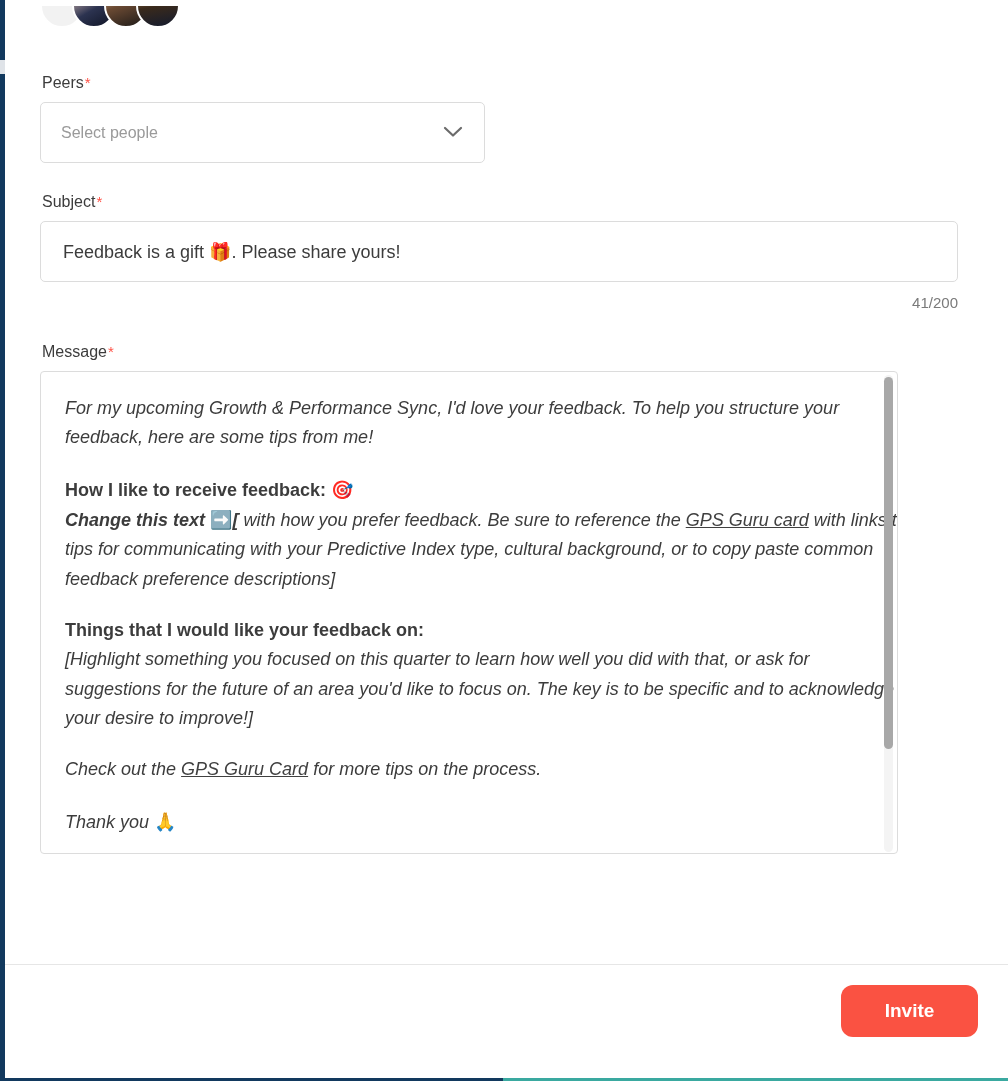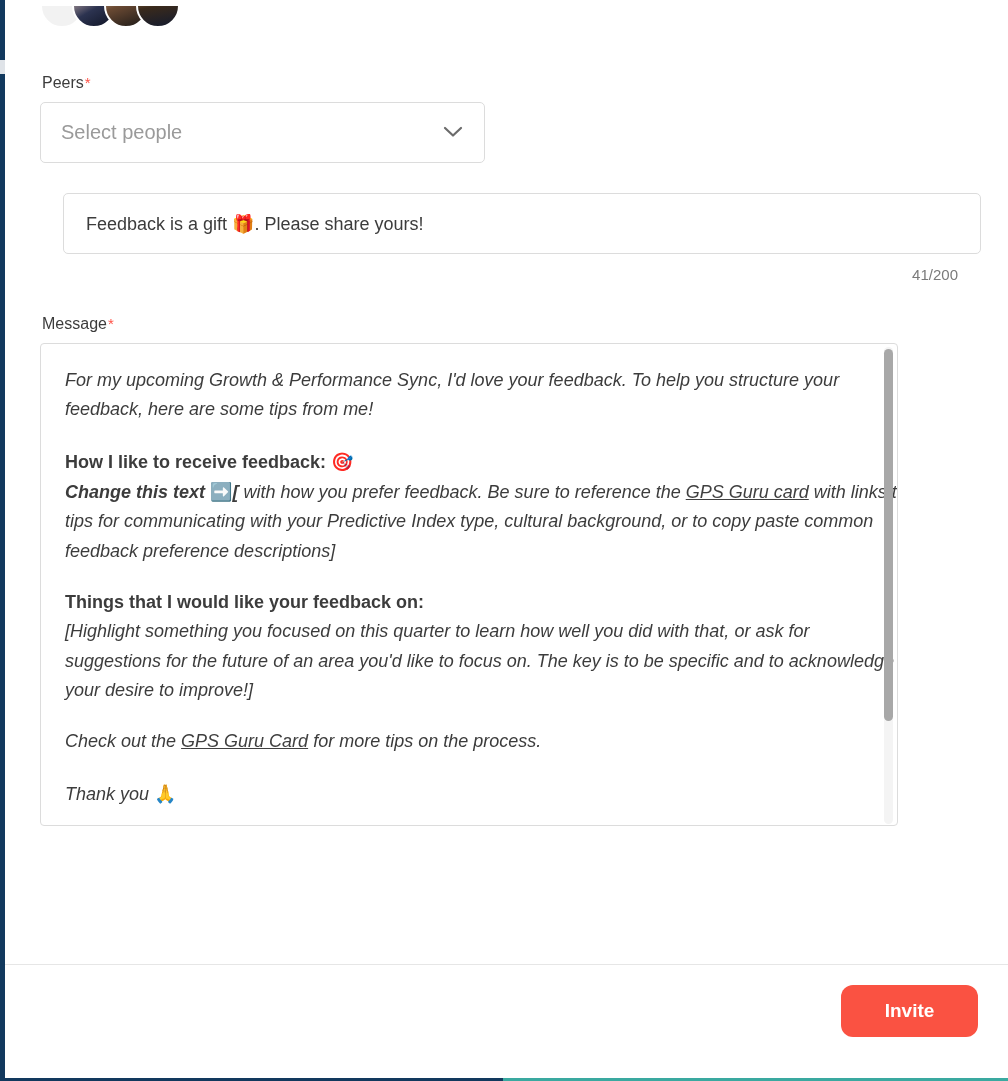--- a/index.html
+++ b/index.html
@@ -106,37 +106,36 @@
   .select-control {
     position: relative;
     width: 445px; height: 61px;
     border: 1px solid #dcdcdc;
     border-radius: 5px;
     background: #fff;
     display: flex; align-items: center;
     padding: 0 20px;
     cursor: pointer;
   }
-  .select-placeholder { font-size: 20px; color: #9a9a9a; }
+  .select-placeholder { font-size: 16px; color: #9a9a9a; }
   .chev {
     position: absolute; right: 21px; top: 50%;
     transform: translateY(-50%);
   }
 
   .subject-field { margin-top: 30px; }
   .text-input {
     width: 918px; height: 61px;
     border: 1px solid #dcdcdc;
     border-radius: 5px;
     background: #fff;
     font-family: "Liberation Sans", sans-serif;
     font-size: 18px; color: #3c3c3c;
     padding: 0 22px;
     outline: none;
-    margin-left: 23px;
   }
   .counter {
     width: 918px;
     text-align: right;
     font-size: 15px;
     color: #7a7a7a;
     margin-top: 12px;
   }
 
   .message-field { margin-top: 32px; }
@@ -232,20 +231,21 @@
           <span class="select-placeholder">Select people</span>
           <span class="chev">
             <svg width="20" height="12" viewBox="0 0 20 12">
               <path d="M2 2 L10 9.5 L18 2" stroke="#6b6b6b" stroke-width="2.2" fill="none" stroke-linecap="round" stroke-linejoin="round"></path>
             </svg>
           </span>
         </div>
       </div>
 
       <div class="field subject-field">
+        <label class="field-label"><span>Subject</span><span class="req">*</span></label>
         <input class="text-input" type="text" value="Feedback is a gift 🎁. Please share yours!" style="">
         <div class="counter">41/200</div>
       </div>
 
       <div class="field message-field">
         <label class="field-label"><span>Message</span><span class="req">*</span></label>
 
         <div class="msg-box">
           <div class="msg-content">
 

